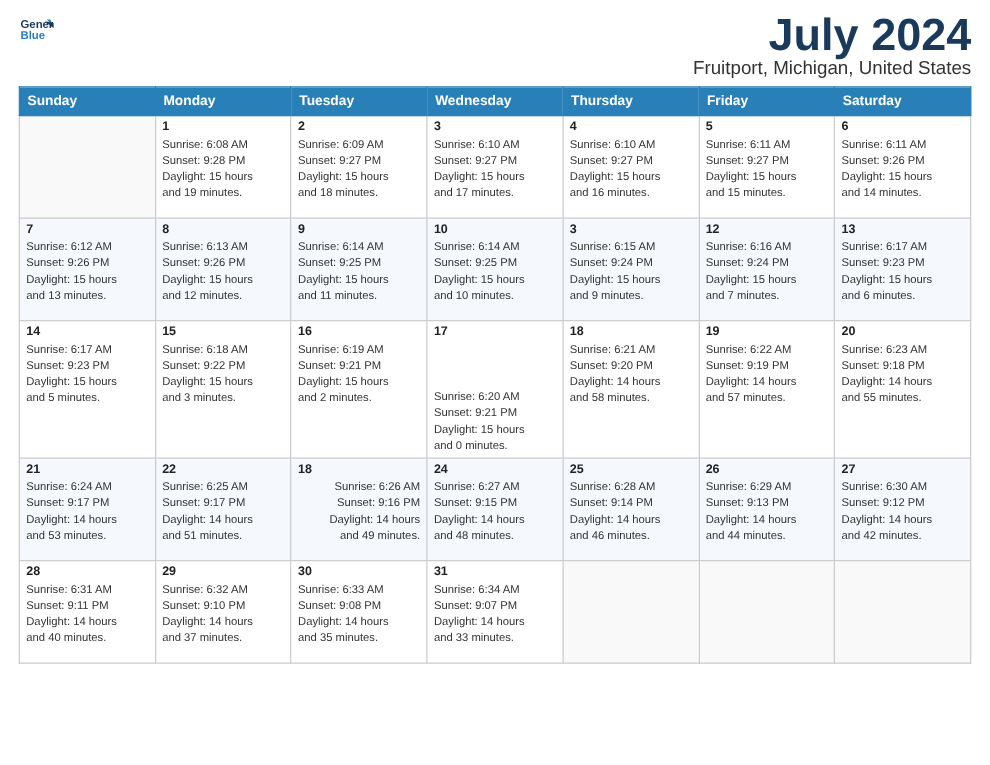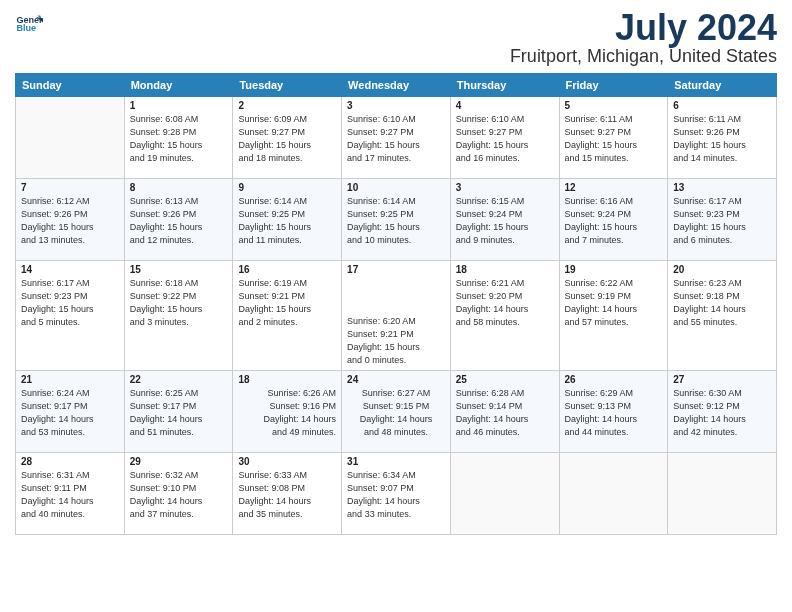--- a/index.html
+++ b/index.html
@@ -33,21 +33,21 @@
     .title-block {
       text-align: right;
     }
     .main-title {
       font-size: 36px;
       font-weight: bold;
       color: #1a3a5c;
       line-height: 1;
     }
     .subtitle {
-      font-size: 18px;
+      font-size: 15px;
       color: #333;
     }
     .calendar {
       width: 100%;
       border-collapse: collapse;
       font-size: 9.5px;
     }
     .calendar thead tr th {
       background-color: #2980b9;
       color: #fff;
@@ -281,21 +281,21 @@
           </td>
           <td>
             <span class="day-num">18</span>
             <div class="day-detail" style="white-space: pre-line; text-align: right;">Sunrise: 6:26 AM
 Sunset: 9:16 PM
 Daylight: 14 hours
 and 49 minutes.</div>
           </td>
           <td>
             <span class="day-num">24</span>
-            <div class="day-detail" style="white-space: pre-line; text-align: center;">Sunrise: 6:27 AM
+            <div class="day-detail" style="white-space: pre-line;">Sunrise: 6:27 AM
 Sunset: 9:15 PM
 Daylight: 14 hours
 and 48 minutes.</div>
           </td>
           <td>
             <span class="day-num">25</span>
             <div class="day-detail" style="white-space: pre-line;">Sunrise: 6:28 AM
 Sunset: 9:14 PM
 Daylight: 14 hours
 and 46 minutes.</div>

